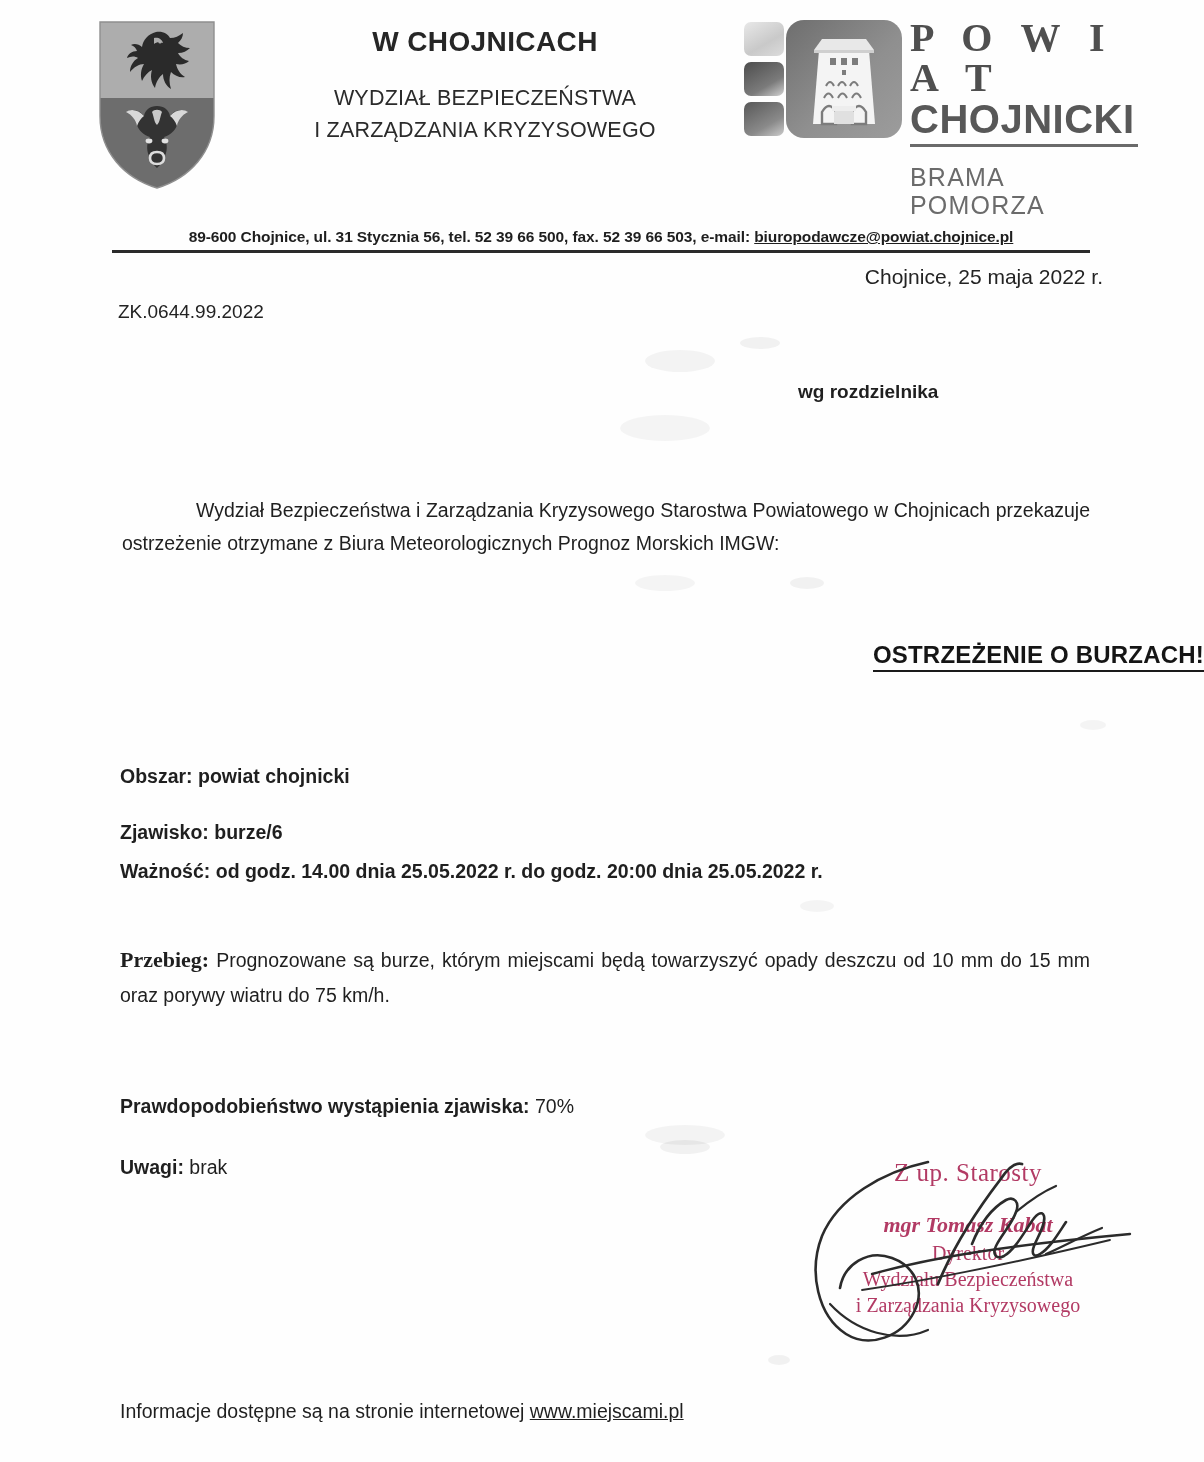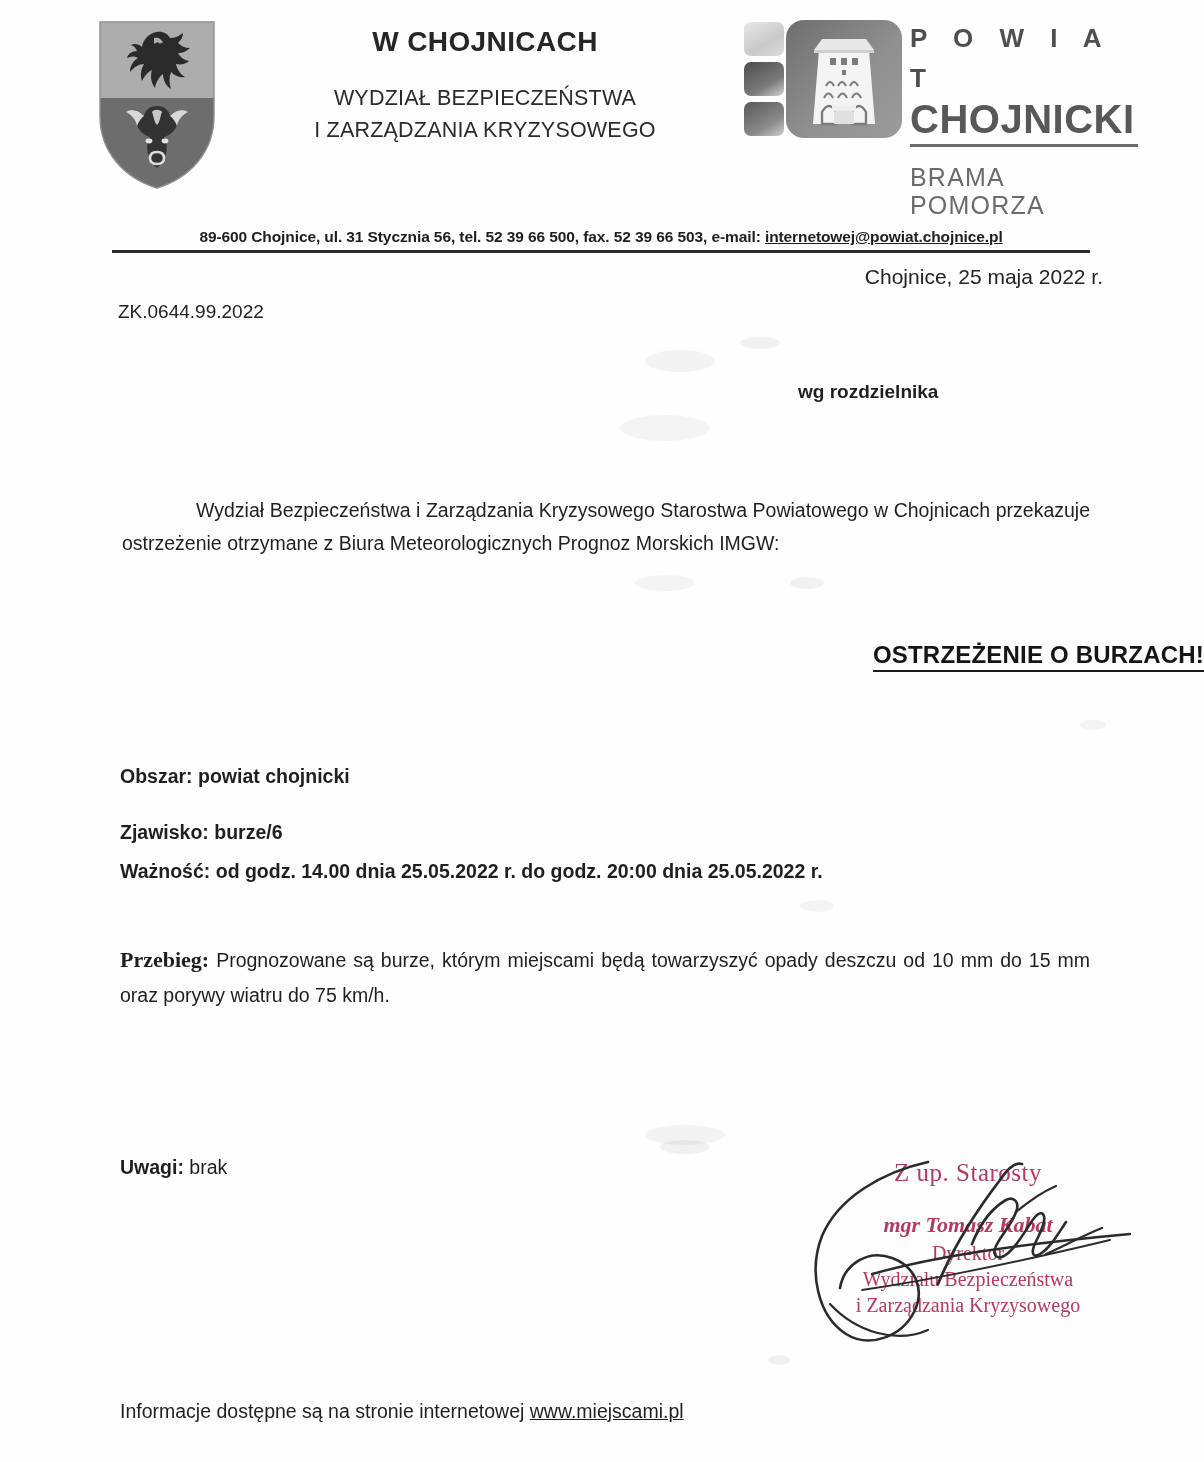--- a/index.html
+++ b/index.html
@@ -85,24 +85,25 @@
     border-radius: 18px;
     background: linear-gradient(135deg,#6e6e6e,#8f8f8f 55%,#9c9c9c);
   }
   #logo-text {
     position: absolute;
     left: 166px; top: 0;
     width: 234px;
   }
   #logo-powiat {
     font-weight: bold;
-    font-size: 26px;
+    font-size: 40px;
     letter-spacing: 9.5px;
     line-height: 40px;
     color: #4f4f4f;
+    font-family: Liberation Serif, serif;
   }
   #logo-chojnicki {
     font-weight: bold;
     font-size: 40px;
     letter-spacing: 0.5px;
     line-height: 42px;
     color: #585858;
   }
   #logo-rule {
     height: 3px;
@@ -368,21 +369,21 @@
       <div id="logo-text">
         <div id="logo-powiat">P O W I A T</div>
         <div id="logo-chojnicki">CHOJNICKI</div>
         <div id="logo-rule"></div>
         <div id="logo-brama">BRAMA POMORZA</div>
       </div>
     </div>
 
     <div id="address-row">
       <div id="address-text">
-        <span>89-600 Chojnice, ul. 31 Stycznia 56, tel. 52 39 66 500, fax. 52 39 66 503, e-mail: </span><span class="u">internetowej@powiat.chojnice.pl</span>
+        <span>89-600 Chojnice, ul. 31 Stycznia 56, tel. 52 39 66 500, fax. 52 39 66 503, e-mail: </span><span class="u">biuropodawcze@powiat.chojnice.pl</span>
       </div>
       <div id="address-rule"></div>
     </div>
   </div>
 
   <div id="date-line">Chojnice,  25 maja 2022 r.</div>
   <div id="ref-line">ZK.0644.99.2022</div>
   <div id="recipient">wg rozdzielnika</div>
 
   <div id="intro">Wydział Bezpieczeństwa i Zarządzania Kryzysowego Starostwa Powiatowego w Chojnicach przekazuje ostrzeżenie otrzymane z Biura Meteorologicznych Prognoz Morskich IMGW:</div>
@@ -400,20 +401,23 @@
   </div>
 
   <div class="field" id="field-waznosc">
     <span class="lbl">Ważność:</span><span class="lbl"> od godz. 14.00 dnia 25.05.2022 r. do godz. 20:00 dnia 25.05.2022 r.</span>
   </div>
 
   <div id="przebieg">
     <span id="przebieg-label">Przebieg:</span><span> Prognozowane są burze, którym miejscami będą towarzyszyć opady deszczu od 10 mm do 15 mm oraz porywy wiatru do 75 km/h.</span>
   </div>
 
+  <div id="field-prob">
+    <span class="lbl">Prawdopodobieństwo wystąpienia zjawiska:</span><span> 70%</span>
+  </div>
 
   <div id="field-uwagi">
     <span class="lbl">Uwagi:</span><span>  brak</span>
   </div>
 
   <div id="stamp-block">
     <div id="stamp-text">
       <div id="stamp-l1">Z up. Starosty</div>
       <div id="stamp-l2">mgr Tomasz Kabat</div>
       <div id="stamp-l3">Dyrektor</div>

